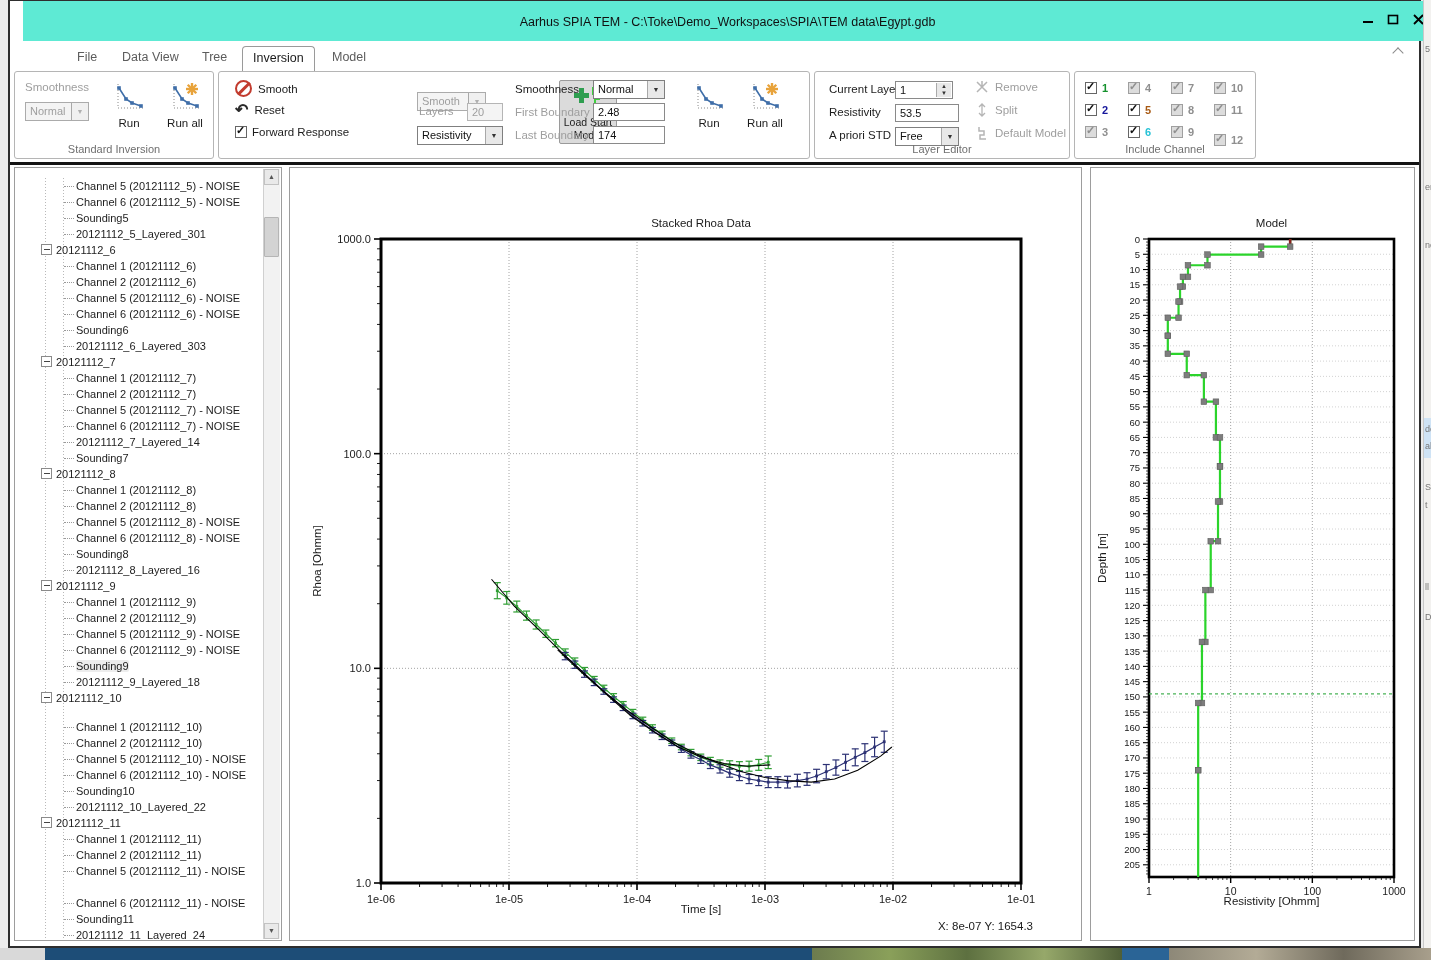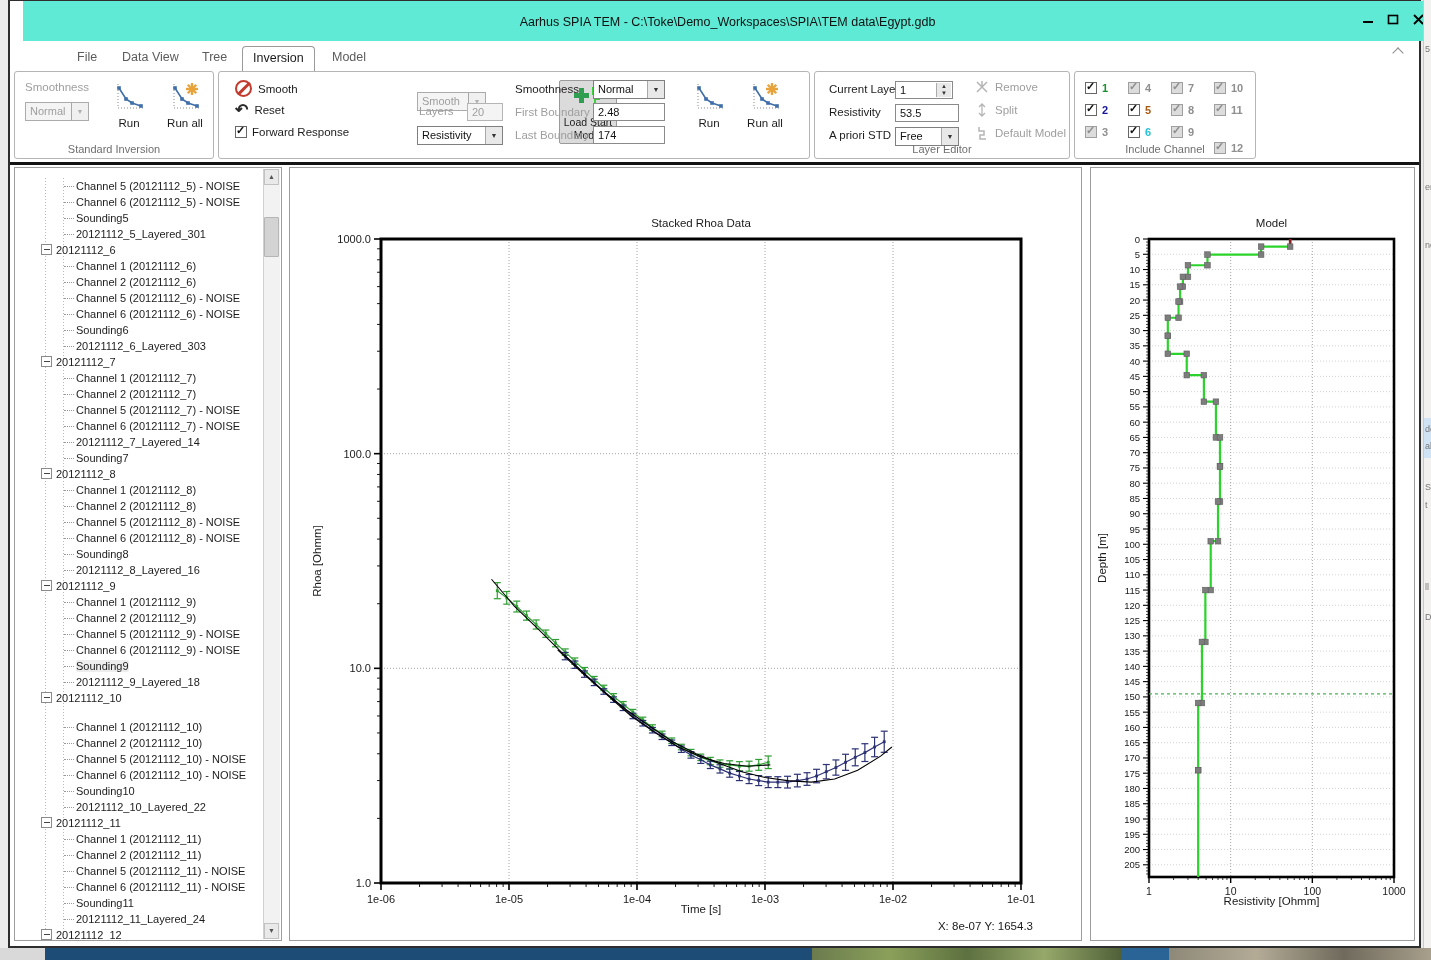--- a/index.html
+++ b/index.html
@@ -296,21 +296,21 @@
               <span class="chnum" style="color: rgb(143, 143, 143);">9</span>
             </div>
             <div class="checkrow" style="left: 139px; top: 10px;">
               <span class="cb dis"></span>
               <span class="chnum" style="color: rgb(143, 143, 143);">10</span>
             </div>
             <div class="checkrow" style="left: 139px; top: 32px;">
               <span class="cb dis"></span>
               <span class="chnum" style="color: rgb(143, 143, 143);">11</span>
             </div>
-            <div class="checkrow" style="left: 139px; top: 70px;">
+            <div class="checkrow" style="left: 139px; top: 62px;">
               <span class="cb dis"></span>
               <span class="chnum" style="color: rgb(143, 143, 143);">12</span>
             </div>
           </div>
         <div class="glabel">Include Channel</div>
       </div>
     </div>
 
     <div id="ribbon-rule"></div>
 
@@ -352,21 +352,21 @@
           <div class="ti" style="padding-left: 49px; margin-top: 13px;"><span class="dash"></span><span class="lbl">Channel 1 (20121112_10)</span></div>
           <div class="ti" style="padding-left: 49px;"><span class="dash"></span><span class="lbl">Channel 2 (20121112_10)</span></div>
           <div class="ti" style="padding-left: 49px;"><span class="dash"></span><span class="lbl">Channel 5 (20121112_10) - NOISE</span></div>
           <div class="ti" style="padding-left: 49px;"><span class="dash"></span><span class="lbl">Channel 6 (20121112_10) - NOISE</span></div>
           <div class="ti" style="padding-left: 49px;"><span class="dash"></span><span class="lbl">Sounding10</span></div>
           <div class="ti" style="padding-left: 49px;"><span class="dash"></span><span class="lbl">20121112_10_Layered_22</span></div>
           <div class="ti" style="padding-left: 26px;"><span class="ebox"></span><span class="lbl">20121112_11</span></div>
           <div class="ti" style="padding-left: 49px;"><span class="dash"></span><span class="lbl">Channel 1 (20121112_11)</span></div>
           <div class="ti" style="padding-left: 49px;"><span class="dash"></span><span class="lbl">Channel 2 (20121112_11)</span></div>
           <div class="ti" style="padding-left: 49px;"><span class="dash"></span><span class="lbl">Channel 5 (20121112_11) - NOISE</span></div>
-          <div class="ti" style="padding-left: 49px;"><span class="dash"></span><span class="lbl">Channel 6 (20121112_11) - NOISE</span></div>
+          <div class="ti" style="padding-left: 49px; margin-top: 16px;"><span class="dash"></span><span class="lbl">Channel 6 (20121112_11) - NOISE</span></div>
           <div class="ti" style="padding-left: 49px;"><span class="dash"></span><span class="lbl">Sounding11</span></div>
           <div class="ti" style="padding-left: 49px;"><span class="dash"></span><span class="lbl">20121112_11_Layered_24</span></div>
           <div class="ti" style="padding-left: 26px;"><span class="ebox"></span><span class="lbl">20121112_12</span></div>
           <div class="ti" style="padding-left: 49px;"><span class="dash"></span><span class="lbl">Channel 1 (20121112_12)</span></div>
         </div>
       <div class="sbar">
         <div class="sarrow" style="top:0;">▲</div>
         <div class="sthumb" style="top:48px;height:40px;"></div>
         <div class="sarrow" style="bottom:0;">▼</div>
       </div>

